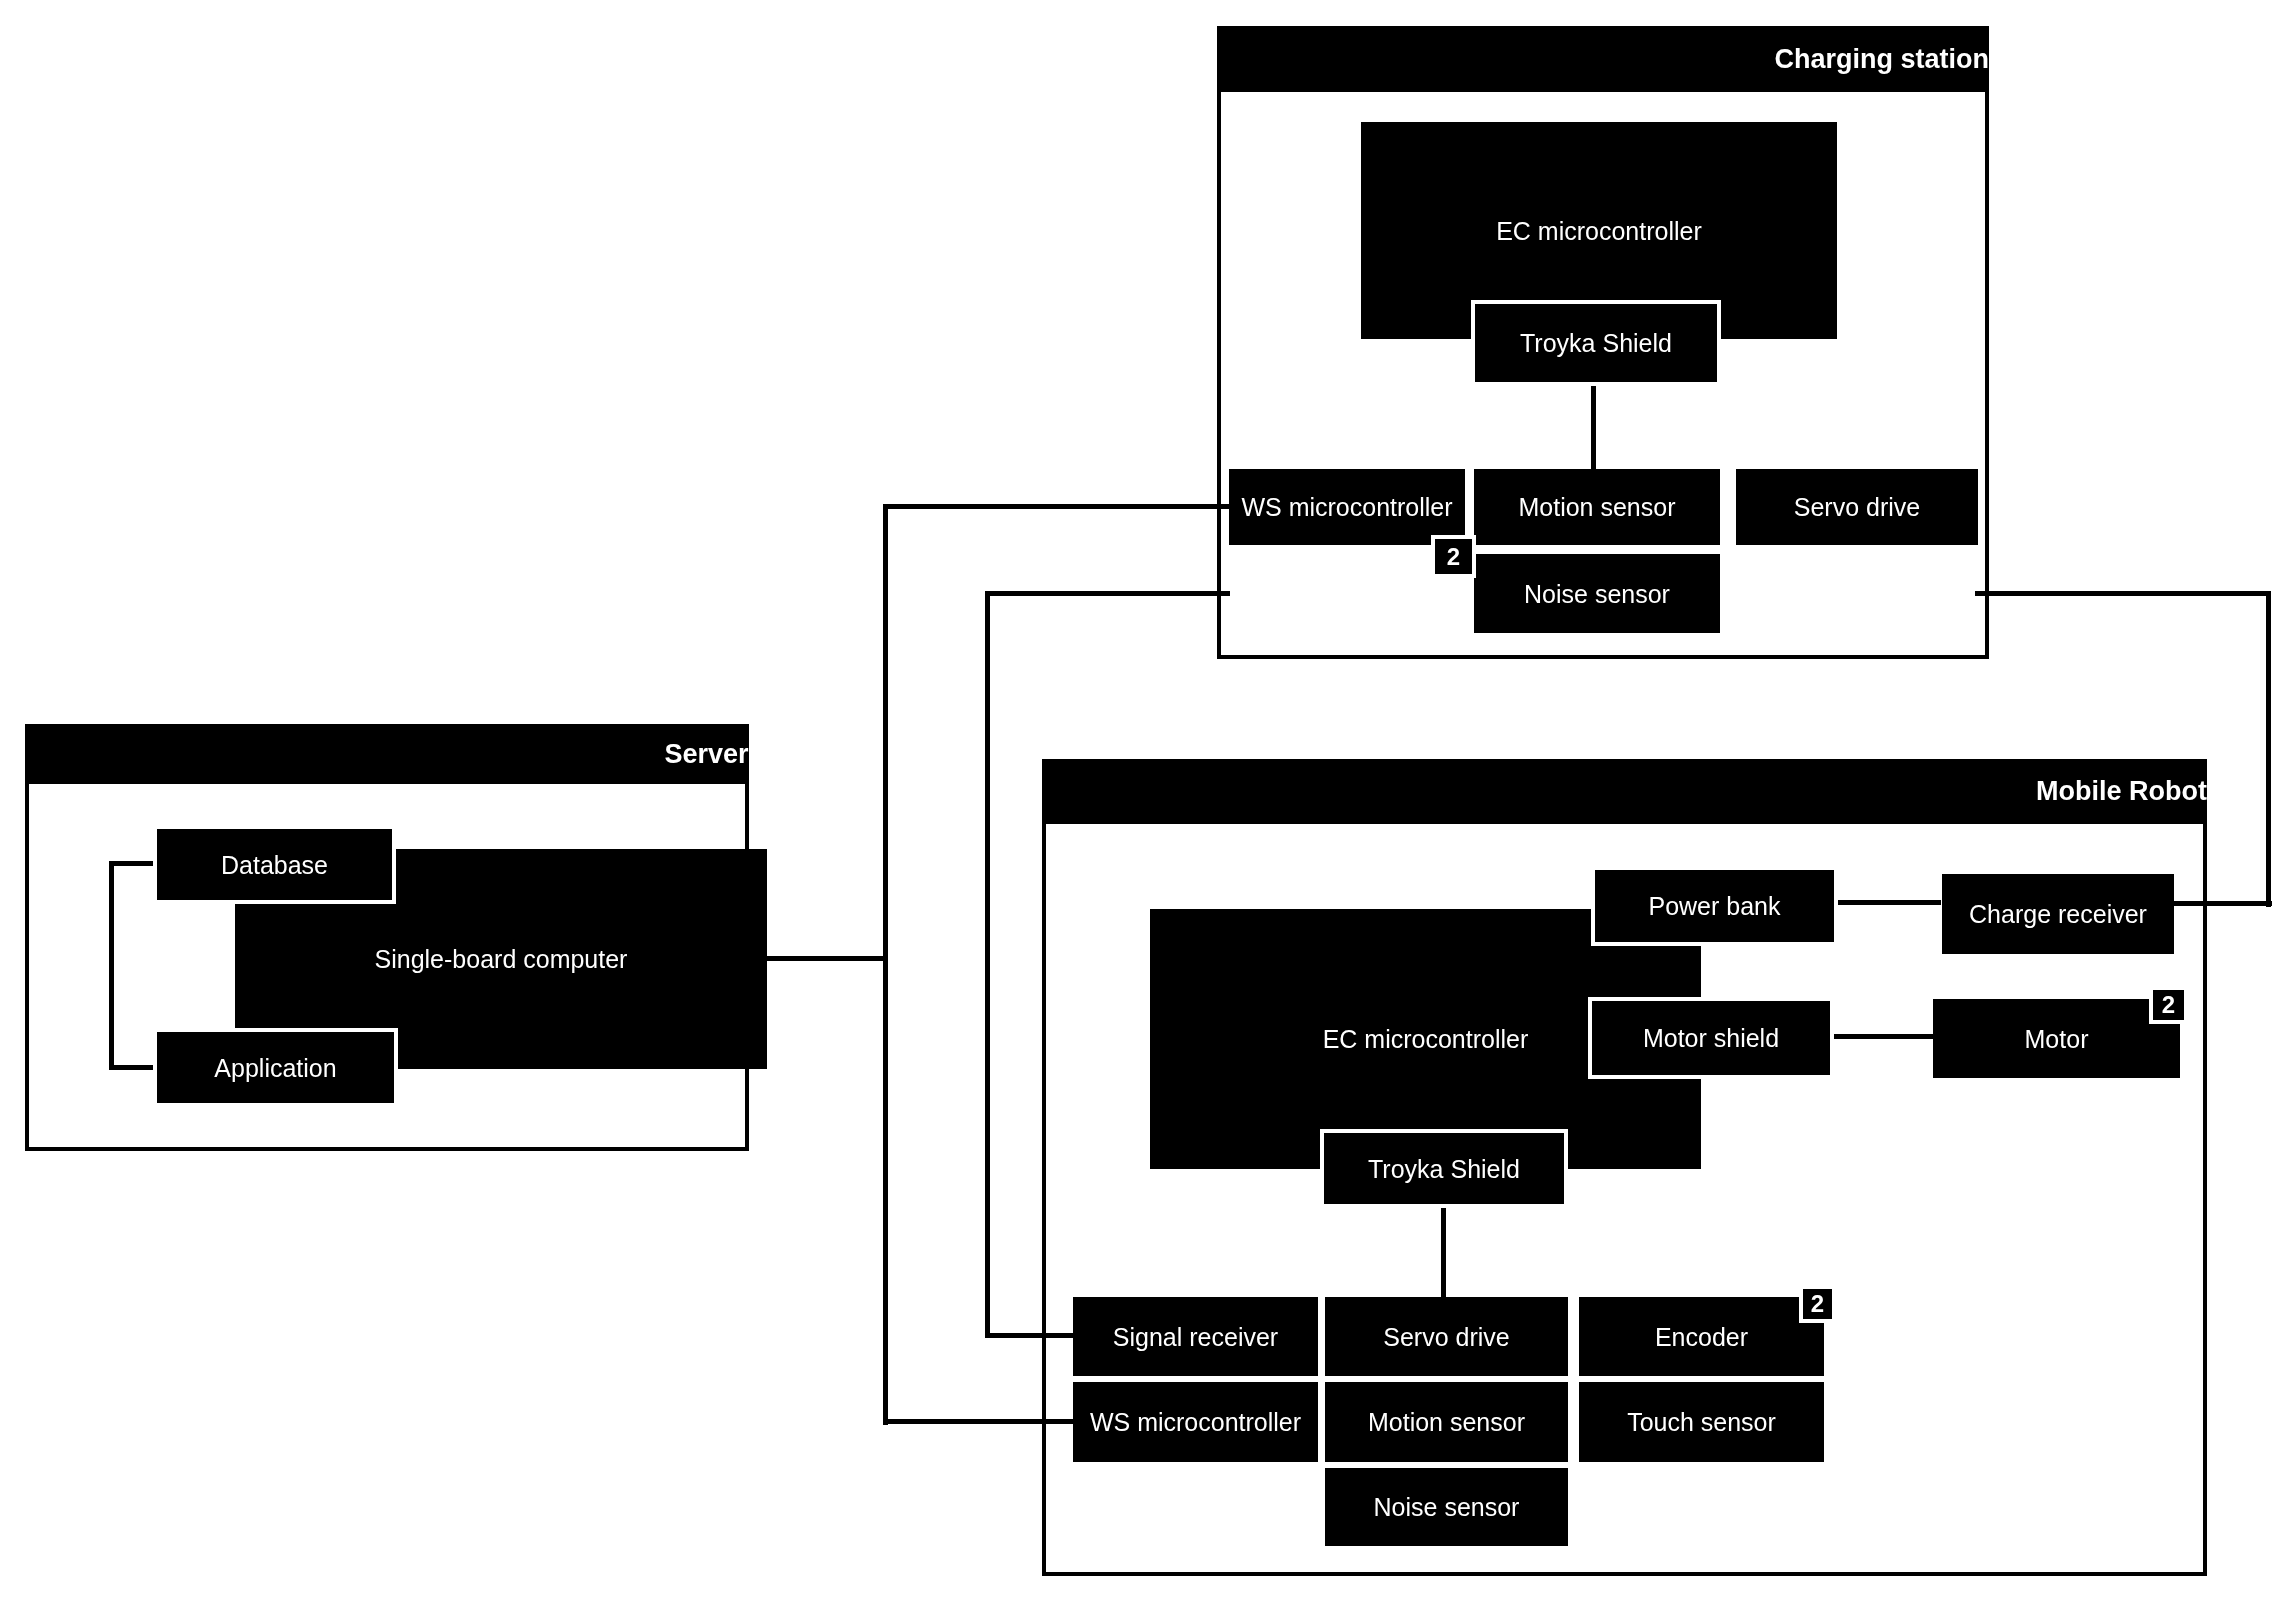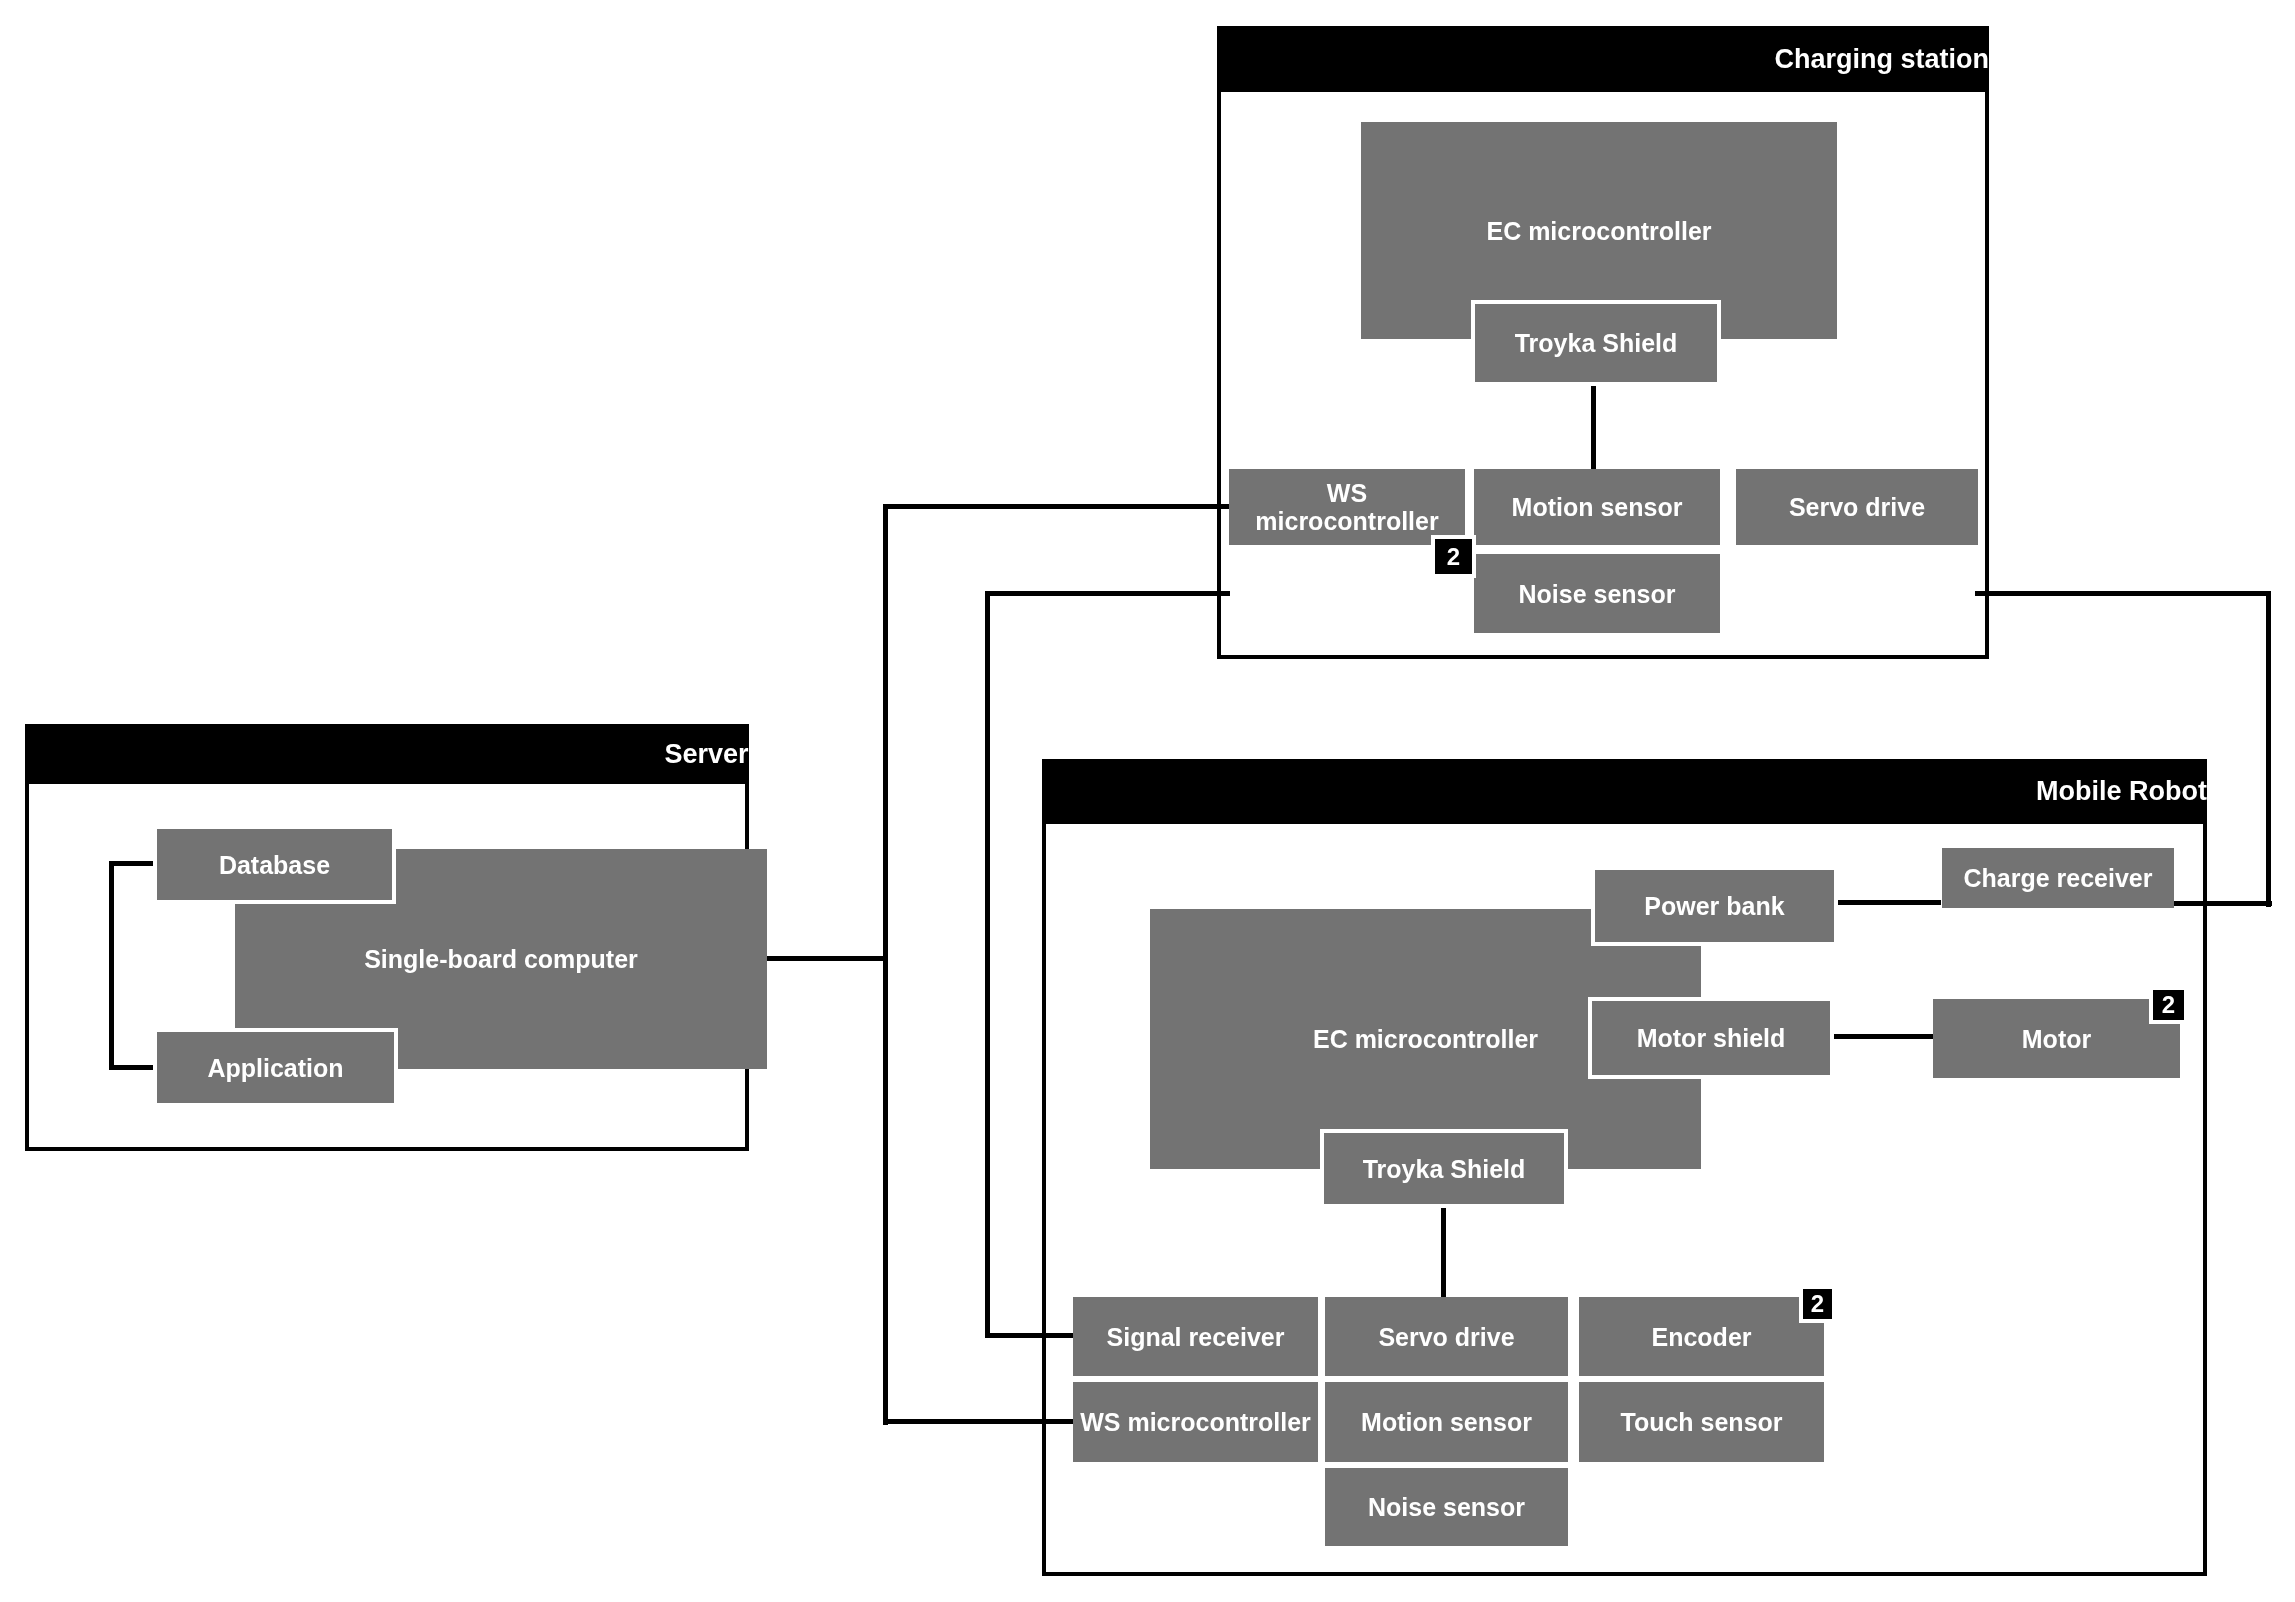--- a/index.html
+++ b/index.html
@@ -19,25 +19,25 @@
   .section-header {
     position:absolute;
     background:#000000;
     color:#ffffff;
     display:flex; align-items:center; justify-content:flex-end;
     font-weight:bold; font-size:27px;
     box-sizing:border-box;
   }
   .box {
     position:absolute;
-    background:#737373;
+    background:#000000;
     color:#ffffff;
     display:flex; align-items:center; justify-content:center;
     text-align:center;
-    font-weight:bold; font-size:25px; line-height:1.12;
+    font-weight:normal; font-size:25px; line-height:1.12;
     box-sizing:border-box;
     padding:0 5.4px;
   }
   .box.outlined { border:4.3px solid #ffffff; padding:0 1.1px; }
   .hline, .vline { position:absolute; background:#000000; }
   .badge {
     position:absolute;
     background:#000000;
     color:#ffffff;
     border:4.3px solid #ffffff;
@@ -119,21 +119,21 @@
   <div class="box outlined" style="left:153px; top:1028px; width:245px; height:79px;">
     <span>Application</span>
   </div>
 
   <div class="box" style="left:1150px; top:909px; width:551px; height:260px;">
     <span>EC microcontroller</span>
   </div>
   <div class="box outlined" style="left:1591px; top:866px; width:247px; height:80px;">
     <span>Power bank</span>
   </div>
-  <div class="box" style="left:1942px; top:848px; width:232px; height:60px;">
+  <div class="box" style="left:1942px; top:874px; width:232px; height:80px;">
     <span>Charge receiver</span>
   </div>
   <div class="box outlined" style="left:1588px; top:997px; width:246px; height:82px;">
     <span>Motor shield</span>
   </div>
   <div class="box" style="left:1933px; top:999px; width:247px; height:79px;">
     <span>Motor</span>
   </div>
   <div class="box outlined" style="left:1320px; top:1129px; width:248px; height:79px;">
     <span>Troyka Shield</span>

